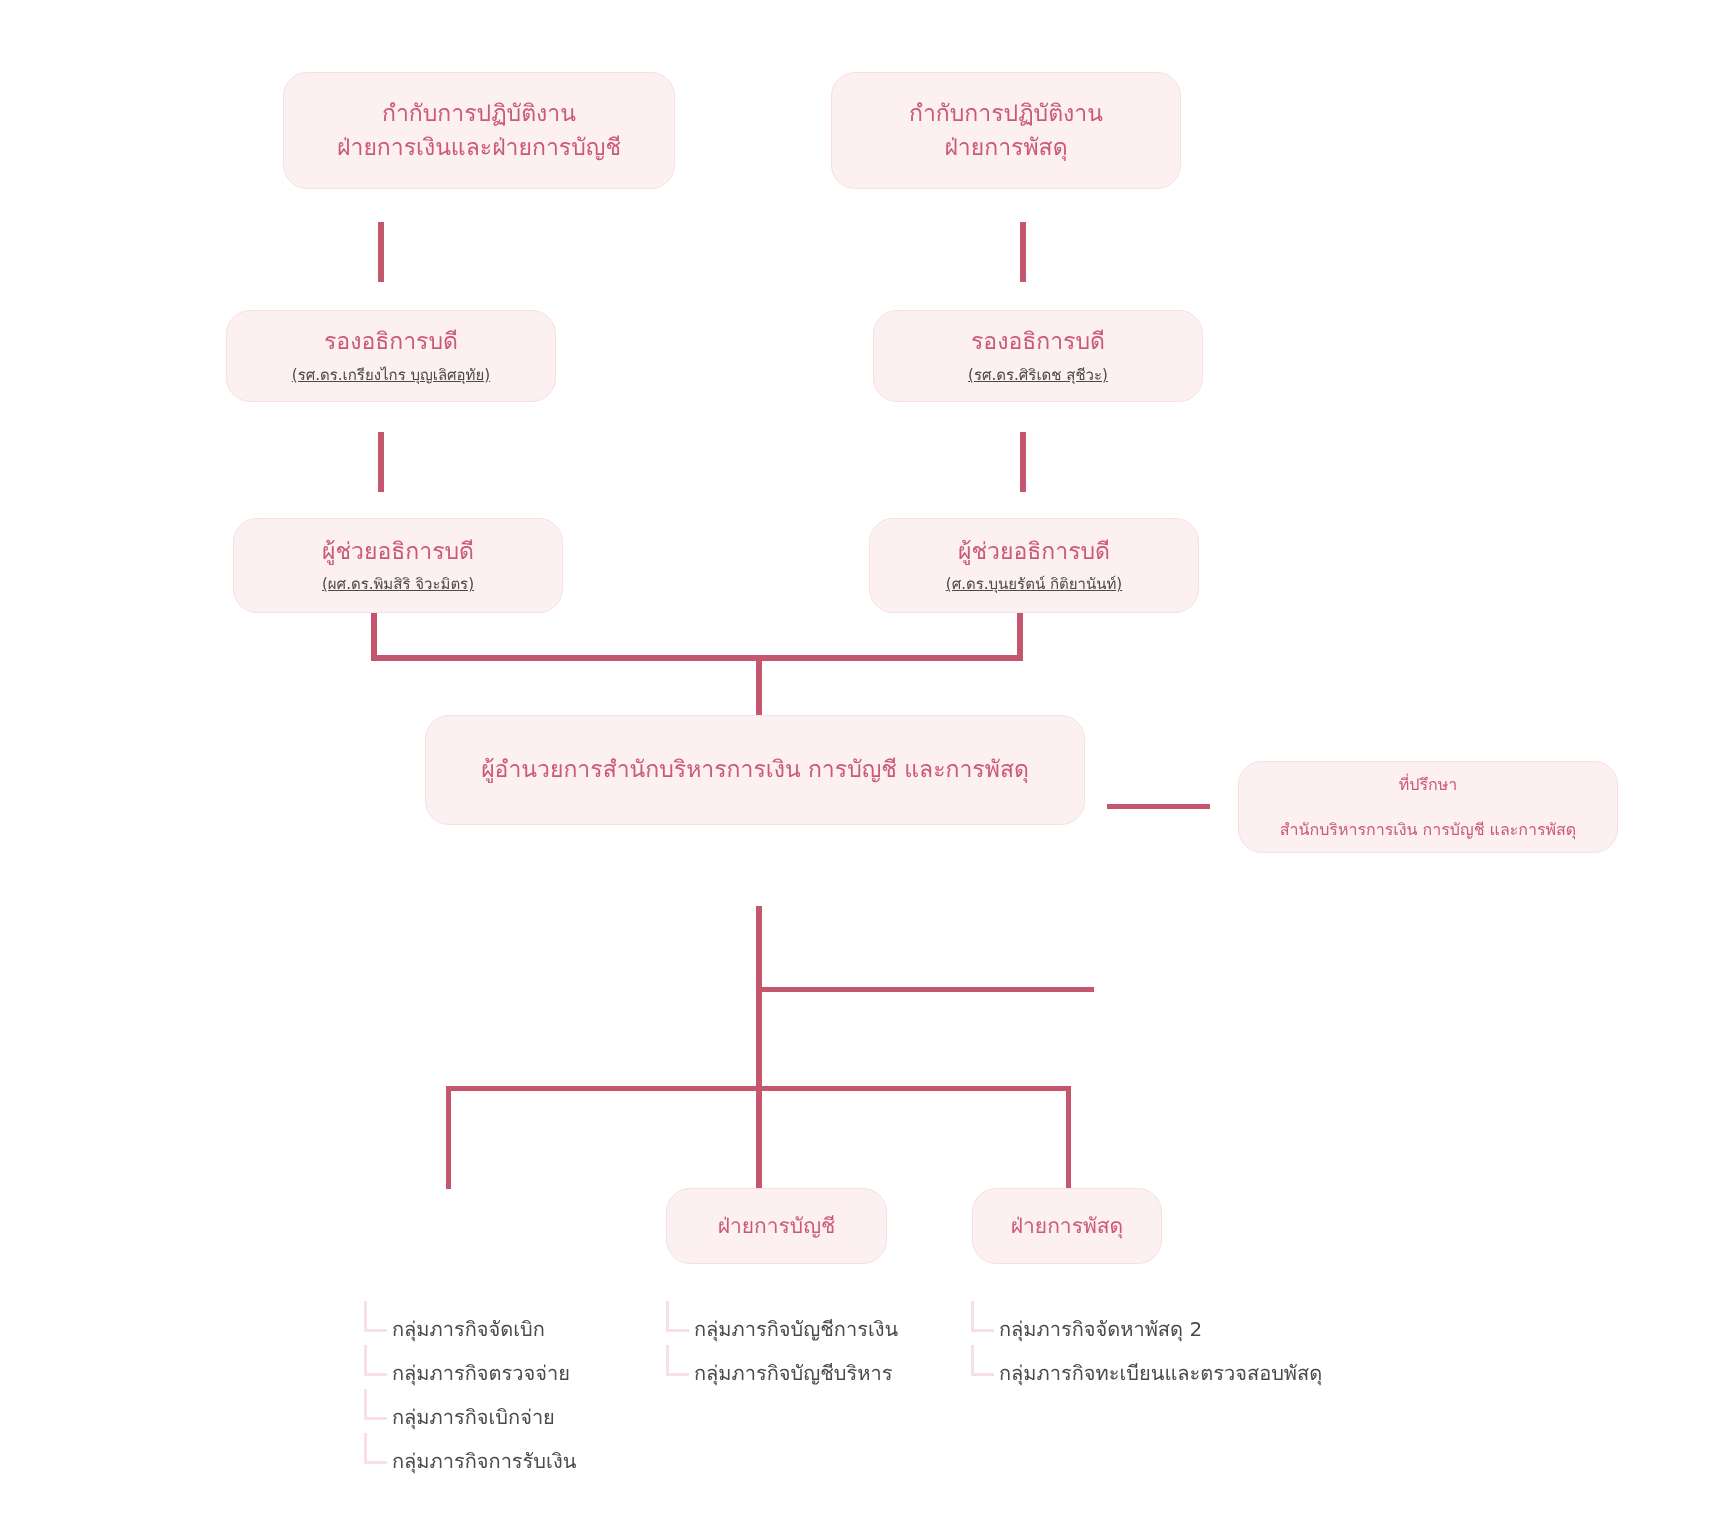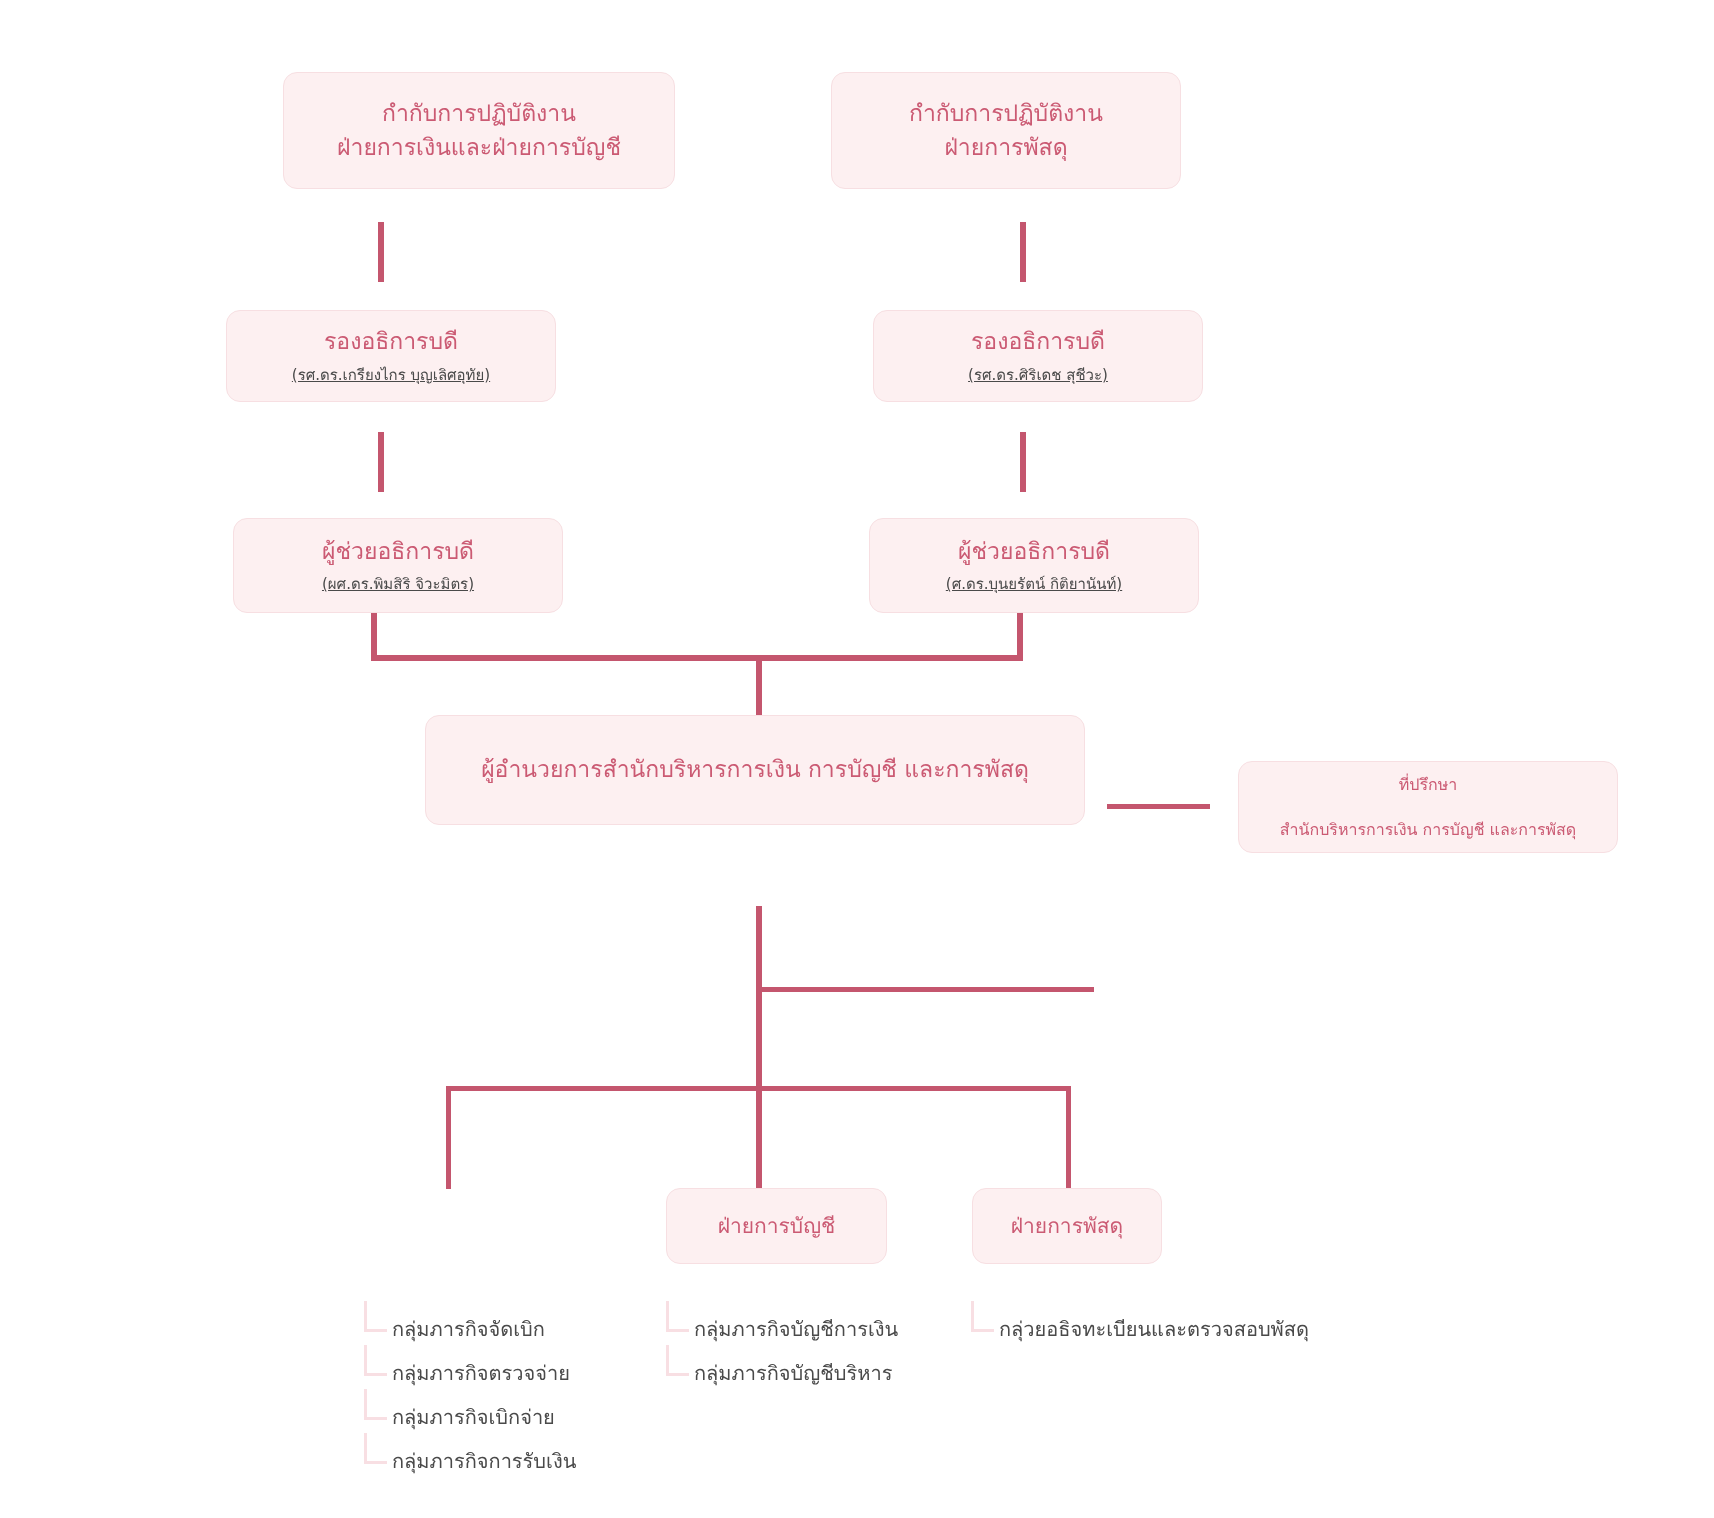--- a/index.html
+++ b/index.html
@@ -18,21 +18,21 @@
     position: absolute;
     left: 0; top: 0;
     width: 1714px;
     height: 1518px;
   }
   .node {
     position: absolute;
     box-sizing: border-box;
     background: #fdf0f1;
     border: 1px solid #f7dfe2;
-    border-radius: 14px;
+    border-radius: 24px;
     color: #c8516a;
     display: flex;
     flex-direction: column;
     align-items: center;
     justify-content: center;
     text-align: center;
     line-height: 1.45;
     padding: 8px 14px;
   }
   .node .t-main {
@@ -192,17 +192,20 @@
     <div class="leaf-item">
       <span>กลุ่มภารกิจบัญชีการเงิน</span>
     </div>
     <div class="leaf-item">
       <span>กลุ่มภารกิจบัญชีบริหาร</span>
     </div>
   </div>
 
   <div class="leaf-list" style="left:965px; top:1307px;">
     <div class="leaf-item">
-      <span>กลุ่วยอธิจทะเบียนและตรวจสอบพัสดุ</span>
+      <span>กลุ่มภารกิจจัดหาพัสดุ 2</span>
+    </div>
+    <div class="leaf-item">
+      <span>กลุ่มภารกิจทะเบียนและตรวจสอบพัสดุ</span>
     </div>
   </div>
 
 </div>
 
 </body></html>

